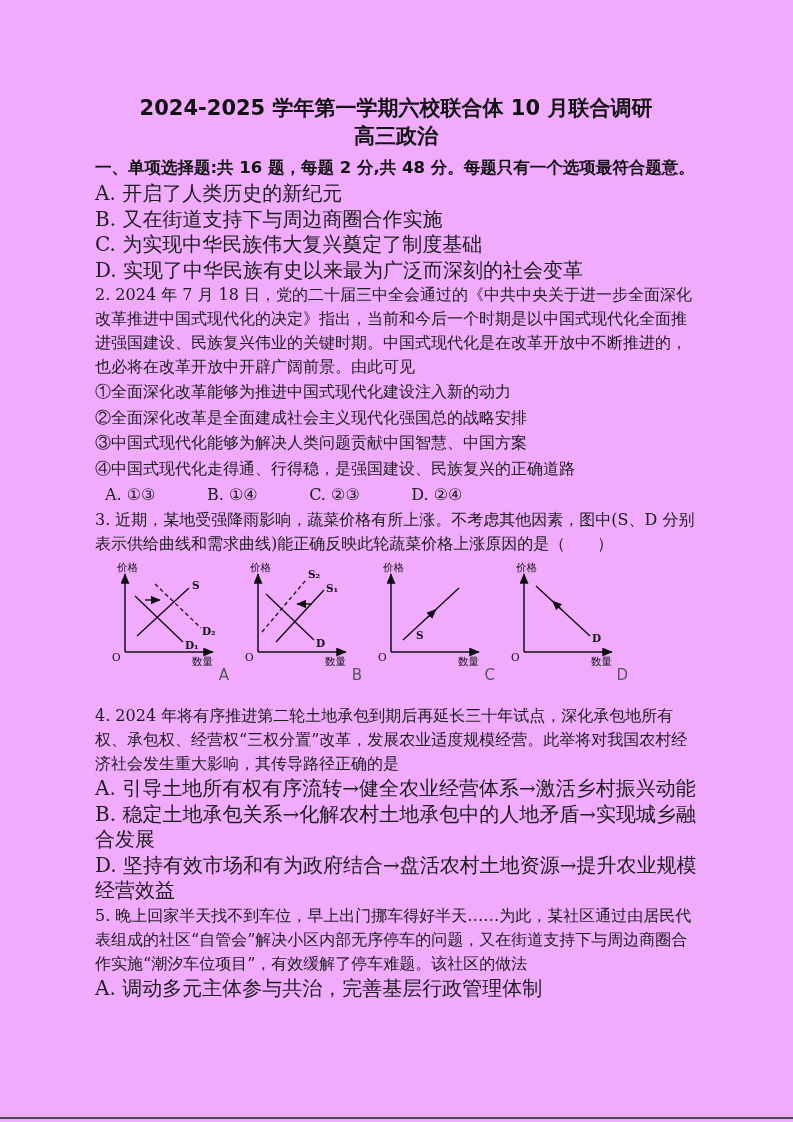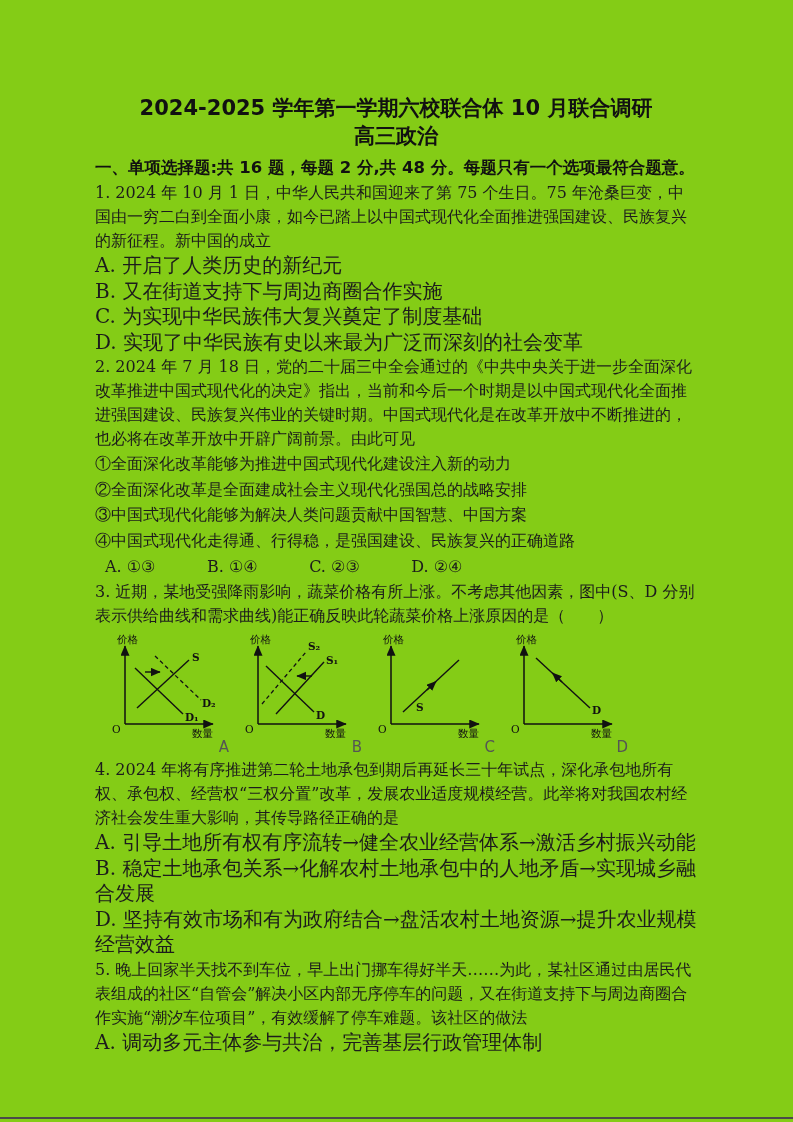--- a/index.html
+++ b/index.html
@@ -1,17 +1,17 @@
 <!DOCTYPE html>
 <html><head>
 <meta charset="utf-8">
 <style>
   html,body{margin:0;padding:0;background:#ffffff;}
   .page{
-    position:relative;width:793px;height:1122px;background:#84cc16;
+    position:relative;width:793px;height:1122px;background:#f0abfc;
     overflow:hidden;color:#1c1c1c;
     font-family:"DejaVu Serif", serif;
   }
   .content{position:absolute;left:95px;top:94px;width:602px;}
   .title, .subtitle{
     margin:0;text-align:center;font-family:"DejaVu Sans", sans-serif;
     font-weight:700;font-size:21px;line-height:28px;color:#111;
   }
   .subtitle{line-height:29px;}
   .section-header{
@@ -41,21 +41,20 @@
 <body>
 
 <div class="page">
   <div class="content">
 
     <h1 class="title">2024-2025 学年第一学期六校联合体 10 月联合调研</h1>
     <h2 class="subtitle">高三政治</h2>
     <div class="section-header">一、单项选择题:共 16 题，每题 2 分,共 48 分。每题只有一个选项最符合题意。</div>
 
     <div>
-      <div class="stem">1. 2024 年 10 月 1 日，中华人民共和国迎来了第 75 个生日。75 年沧桑巨变，中国由一穷二白到全面小康，如今已踏上以中国式现代化全面推进强国建设、民族复兴的新征程。新中国的成立</div>
       <div class="option">A. 开启了人类历史的新纪元</div>
       <div class="option">B. 又在街道支持下与周边商圈合作实施</div>
       <div class="option">C. 为实现中华民族伟大复兴奠定了制度基础</div>
       <div class="option">D. 实现了中华民族有史以来最为广泛而深刻的社会变革</div>
     </div>
 
     <div>
       <div class="stem">2. 2024 年 7 月 18 日，党的二十届三中全会通过的《中共中央关于进一步全面深化改革推进中国式现代化的决定》指出，当前和今后一个时期是以中国式现代化全面推进强国建设、民族复兴伟业的关键时期。中国式现代化是在改革开放中不断推进的，也必将在改革开放中开辟广阔前景。由此可见</div>
       <div class="item">①全面深化改革能够为推进中国式现代化建设注入新的动力</div>
       <div class="item">②全面深化改革是全面建成社会主义现代化强国总的战略安排</div>
@@ -154,21 +153,21 @@
             <line x1="34" y1="24" x2="88" y2="74" stroke="#111" stroke-width="1.4"></line>
             <line x1="60" y1="48" x2="50.5" y2="39" stroke="#111" stroke-width="1.4" marker-end="url(#arwD)"></line>
             <text class="curve-label" x="90" y="80">D</text>
           </svg>
           <div class="graph-letter">D</div>
         </div>
 
       </div>
     </div>
 
-    <div style="margin-top:2px;">
+    <div style="margin-top:20px;">
       <div class="stem">4. 2024 年将有序推进第二轮土地承包到期后再延长三十年试点，深化承包地所有权、承包权、经营权“三权分置”改革，发展农业适度规模经营。此举将对我国农村经济社会发生重大影响，其传导路径正确的是</div>
       <div class="option">A. 引导土地所有权有序流转→健全农业经营体系→激活乡村振兴动能</div>
       <div class="option">B. 稳定土地承包关系→化解农村土地承包中的人地矛盾→实现城乡融合发展</div>
       <div class="option">D. 坚持有效市场和有为政府结合→盘活农村土地资源→提升农业规模经营效益</div>
     </div>
 
     <div>
       <div class="stem">5. 晚上回家半天找不到车位，早上出门挪车得好半天……为此，某社区通过由居民代表组成的社区“自管会”解决小区内部无序停车的问题，又在街道支持下与周边商圈合作实施“潮汐车位项目”，有效缓解了停车难题。该社区的做法</div>
       <div class="option">A. 调动多元主体参与共治，完善基层行政管理体制</div>
     </div>

